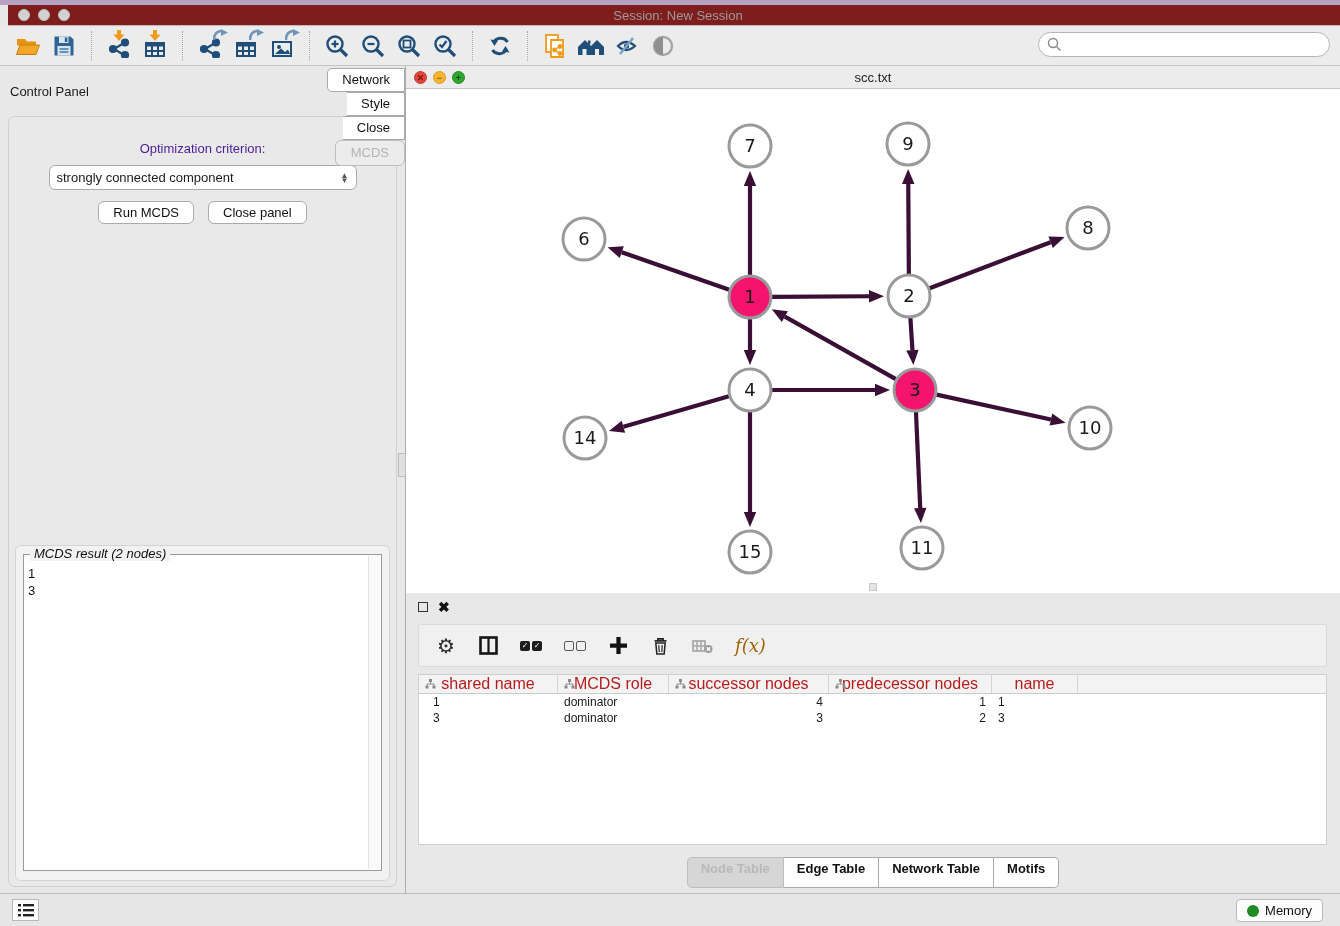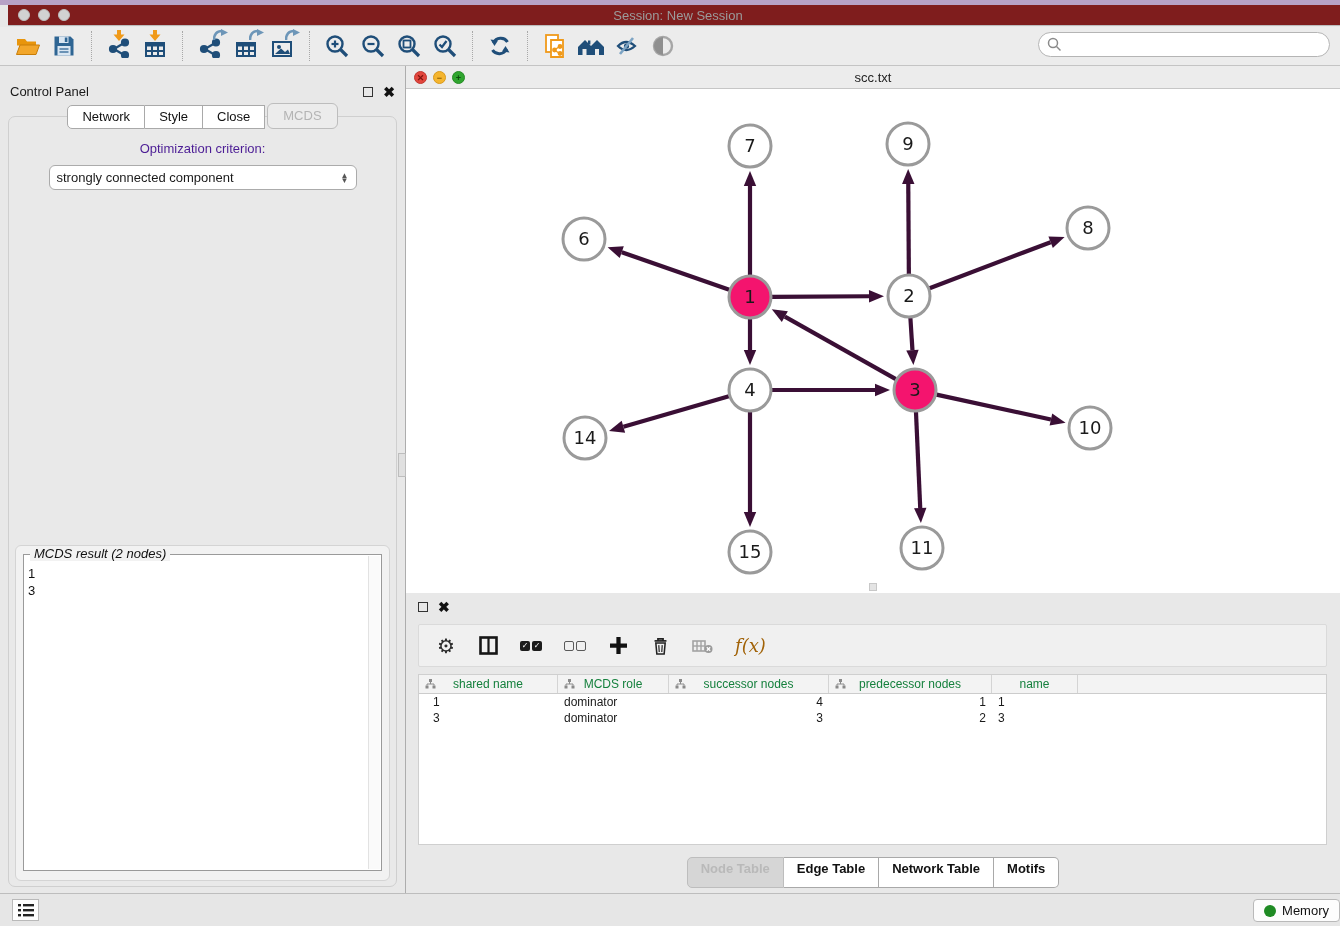--- a/index.html
+++ b/index.html
@@ -22,21 +22,21 @@
   .searchbox { position:absolute; right:10px; top:5px; width:292px; height:25px; background:#fff; border:1px solid #b5b5b5; border-radius:13px; display:flex; align-items:center; padding-left:8px; gap:5px; }
   .searchbox input { border:none; outline:none; flex:1; font-size:13px; background:transparent; font-family:"Liberation Sans",sans-serif; }
 
   
   .control-panel { position:absolute; left:0; top:66px; width:405px; bottom:33px; background:#e8e8e8; }
   .cp-header { height:27px; display:flex; align-items:center; padding:0 10px;margin-top:12px; }
   .cp-header .hd-title { flex:1; font-size:13px; color:#1a1a1a; }
   .win-btns { display:flex; gap:10px; align-items:center; }
   .wb-max { width:10px; height:10px; border:1.6px solid #333; }
   .wb-close { font-weight:bold; font-size:14px; color:#111; line-height:10px; }
-  .cp-tabs { display:flex; justify-content:center; align-items:flex-end; height:24px; position:relative; z-index:2; }
+  .cp-tabs { display:flex; justify-content:center; align-items:flex-end; height:24px; position:relative; z-index:2;flex-direction:column; }
   .cp-tab { background:#fff; border:1px solid #a9a9a9; border-left:none; padding:3px 14px 4px; font-size:13px; color:#111; }
   .cp-tab:first-child { border-left:1px solid #a9a9a9; border-radius:5px 0 0 5px; }
   .cp-tab.active { background:#ececec; color:#b4b4b4; border:1px solid #bdbdbd; border-radius:6px; padding:4px 15px 5px; margin-left:2px; }
   .cp-content { position:absolute; left:8px; right:8px; top:50px; bottom:6px; background:#e9e9e9; border:1px solid #cfcfcf; border-radius:7px; }
   .opt-label { text-align:center; margin-top:24px; font-size:13px; color:#4c1d95; }
   .opt-select { margin:9px auto 0; width:308px; height:25px; background:#fff; border:1px solid #ababab; border-radius:6px; display:flex; align-items:center; padding:0 7px; }
   .opt-select .sel-text { flex:1; font-size:13px; }
   .stepper { display:flex; flex-direction:column; line-height:5px; font-size:8px; color:#555; }
   .cp-buttons { display:flex; justify-content:center; gap:14px; margin-top:11px; }
   .btn { background:#fff; border:1px solid #ababab; border-radius:6px; padding:3px 14px; font-size:13px; color:#111; }
@@ -69,34 +69,34 @@
   .tp-header .hd-title { flex:1; font-size:13px; }
   .tp-toolbar { position:absolute; left:12px; right:13px; top:31px; height:43px; background:#f0f0f0; border:1px solid #dadada; border-radius:2px; display:flex; align-items:center; gap:22px; padding-left:17px; }
   .tbi { display:flex; align-items:center; justify-content:center; min-width:20px; height:24px; }
   .gear-glyph { font-size:20px; color:#2b2b2b; line-height:20px; }
   .cb-pair { display:flex; gap:2px; }
   .cb { width:10px; height:10px; background:#1c1c1c; color:#fff; font-size:8px; line-height:10px; text-align:center; border-radius:2px; }
   .cb.empty { background:transparent; border:1.7px solid #5a5a5a; }
   .fx { font-family:"DejaVu Serif", serif; font-style:italic; font-size:18px; color:#a16207; }
   .tp-table { position:absolute; left:12px; right:13px; top:81px; bottom:48px; background:#fff; border:1px solid #cfcfcf; overflow:hidden; }
   .thead { display:flex; height:19px; background:#f3f3f3; border-bottom:1px solid #cccccc; }
-  .th { position:relative; border-right:1px solid #d4d4d4; display:flex; align-items:center; justify-content:center; font-size:12px; color:#15803d; }
+  .th { position:relative; border-right:1px solid #d4d4d4; display:flex; align-items:center; justify-content:center; font-size:16px; color:#b91c1c; }
   .th .tree-ic { position:absolute; left:6px; top:4px; }
   .trow { display:flex; height:16px; font-size:12px; }
   .td { padding:0 6px; white-space:nowrap; overflow:hidden; line-height:16px; }
   .tp-bottomstrip { position:absolute; left:12px; right:13px; bottom:31px; height:16px; background:#e8e8e8; }
   .tp-tabs { position:absolute; left:0; right:0; bottom:5px; display:flex; justify-content:center; }
   .tp-tab { background:#fff; border:1px solid #a9a9a9; border-left:none; padding:3px 13px 11px; font-size:13px; font-weight:bold; color:#111; }
   .tp-tab.active { background:#d6d6d6; color:#b9b9b9; border:1px solid #bdbdbd; border-radius:5px 0 0 5px; }
   .tp-tab:last-child { border-radius:0 5px 5px 0; }
 
   
   .statusbar { position:absolute; left:0; bottom:0; width:100%; height:33px; background:#e6e6e6; border-top:1px solid #bdbdbd; }
   .sb-left { position:absolute; left:12px; top:5px; width:27px; height:22px; background:#fdfdfd; border:1px solid #b9b9b9; display:flex; align-items:center; justify-content:center; }
-  .sb-mem { position:absolute; right:0; top:5px; height:23px; background:#fdfdfd; border:1px solid #b9b9b9; border-radius:4px; display:flex; align-items:center; gap:6px; padding:0 10px; font-size:13px; color:#111; }
+  .sb-mem { position:absolute; right:17px; top:5px; height:23px; background:#fdfdfd; border:1px solid #b9b9b9; border-radius:4px; display:flex; align-items:center; gap:6px; padding:0 10px; font-size:13px; color:#111; }
   .mem-dot { width:12px; height:12px; border-radius:50%; background:#1f8b24; }
 </style>
 </head>
 <body>
 
 <div class="accent-strip"></div>
 <div class="titlebar">
   <div class="traffic">
     <div class="tl"></div>
     <div class="tl"></div>
@@ -288,20 +288,24 @@
       <div class="cp-tab active">MCDS</div>
     </div>
   <div class="cp-content">
     <div class="opt-label">Optimization criterion:</div>
     <div class="opt-select">
       <span class="sel-text">strongly connected component</span>
       <span class="stepper">
           <span>▲</span>
           <span>▼</span>
         </span>
+    </div>
+    <div class="cp-buttons">
+      <button class="btn">Run MCDS</button>
+      <button class="btn">Close panel</button>
     </div>
     <div class="result-wrap">
       <div class="result-fs">
         <span class="result-legend">MCDS result (2 nodes)</span>
         <div class="result-text">1
 3</div>
         <div class="result-scroll"></div>
       </div>
     </div>
   </div>

